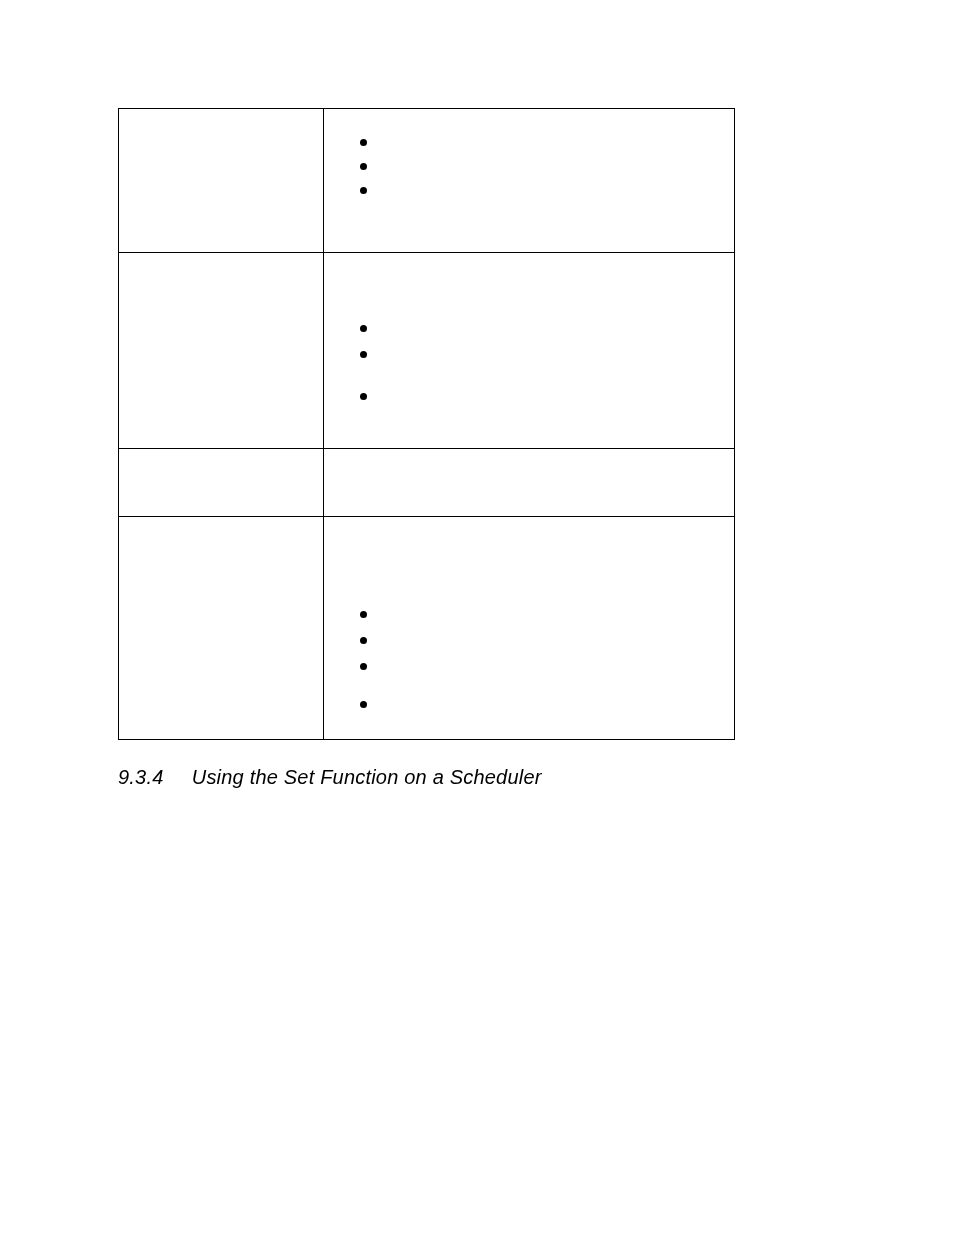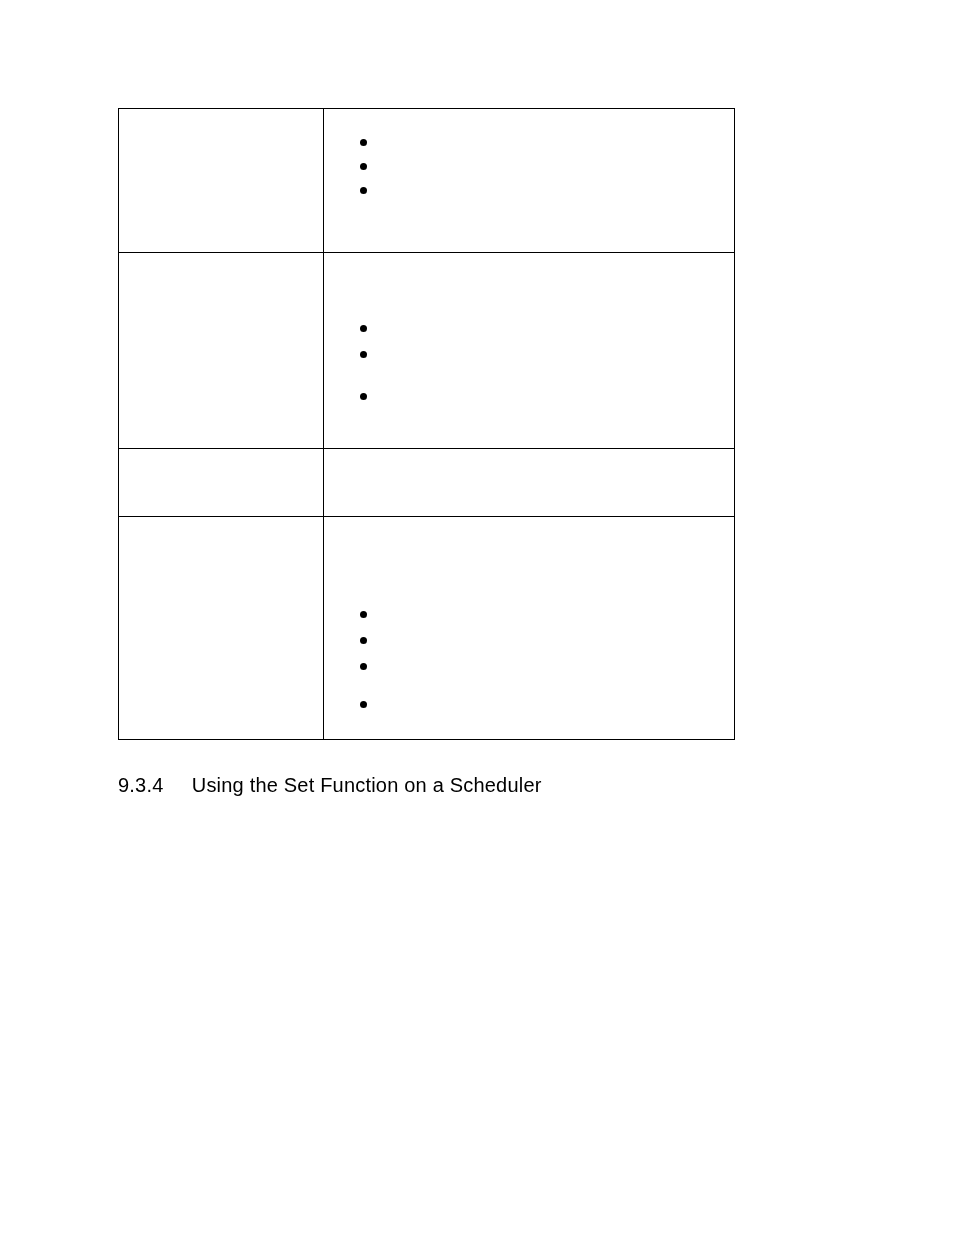--- a/index.html
+++ b/index.html
@@ -54,22 +54,23 @@
     height: 7px;
     background: #000;
     border-radius: 50%;
   }
   .bullets.tight li { margin-bottom: 16px; }
   .row1 { height: 144px; }
   .row2 { height: 196px; }
   .row3 { height: 68px; }
   .row4 { height: 216px; }
   .heading {
-    margin-top: 34px;
+    margin-top: 26px;
     font-family: "Century Gothic", "Avant Garde", "Avenir", "Futura", Arial, sans-serif;
+    font-style: italic;
     font-size: 20px;
     letter-spacing: 0.2px;
   }
   .heading .num {
     display: inline-block;
     width: 68px;
   }
   .invisible { visibility: hidden; }
 </style>
 </head>

